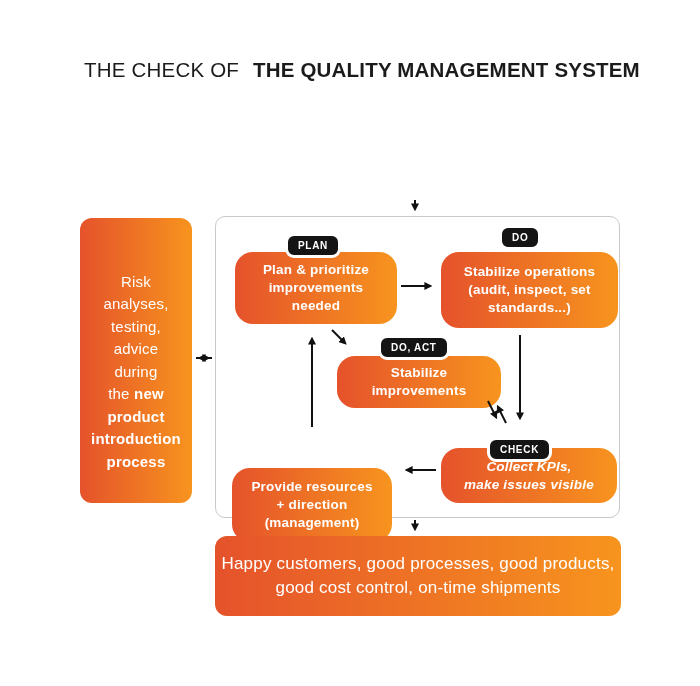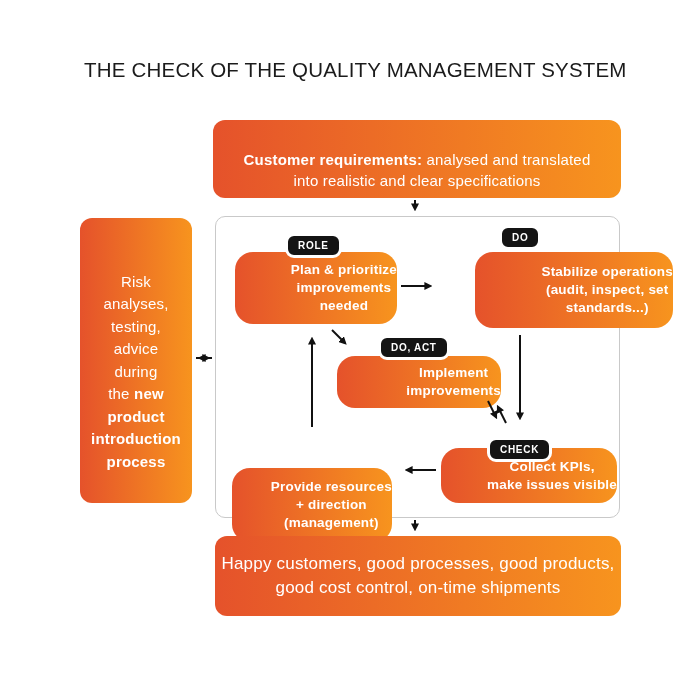--- a/index.html
+++ b/index.html
@@ -5,45 +5,45 @@
   html,body{margin:0;padding:0;background:#ffffff;}
   .canvas{
     position:relative;width:700px;height:686px;background:#ffffff;
     font-family:"Liberation Sans",sans-serif;overflow:hidden;
   }
   .title{
     position:absolute;left:84px;top:58px;font-size:20.5px;color:#1b1b1b;
     letter-spacing:.2px;white-space:nowrap;
   }
   .title .prefix{font-weight:400;}
-  .title .emph{font-weight:400;}
+  .title .emph{font-weight:700;margin-left:8px;}
 
   .gbox{
     position:absolute;background:linear-gradient(90deg,#e5522b,#f7941e);
     color:#ffffff;display:flex;align-items:center;justify-content:center;
     text-align:center;border-radius:12px;z-index:1;
   }
   .txt{white-space:pre-line;}
   .b{font-weight:700;}
 
   .top-box{left:213px;top:120px;width:408px;height:78px;font-size:15px;line-height:1.4;letter-spacing:.2px;}
   .sidebar-box{left:80px;top:218px;width:112px;height:285px;font-size:15px;line-height:1.5;letter-spacing:.2px;}
   .bottom-box{left:215px;top:536px;width:406px;height:80px;font-size:17px;line-height:1.4;letter-spacing:.2px;}
 
   .panel{
     position:absolute;left:215px;top:216px;width:405px;height:302px;
     background:#ffffff;border:1px solid #c9c9c9;border-radius:10px;
     box-sizing:border-box;z-index:0;
   }
 
-  .cycle{font-size:13.5px;font-weight:700;line-height:1.32;border-radius:18px;letter-spacing:.2px;justify-content:flex-end;}
+  .cycle{font-size:13.5px;font-weight:700;line-height:1.32;border-radius:18px;letter-spacing:.2px;}
   .plan-box{left:235px;top:252px;width:162px;height:72px;}
-  .do-box{left:441px;top:252px;width:198px;height:76px;margin-left:34px;}
+  .do-box{left:441px;top:252px;width:177px;height:76px;}
   .doact-box{left:337px;top:356px;width:164px;height:52px;}
-  .check-box{left:441px;top:448px;width:176px;height:55px;}
+  .check-box{left:441px;top:448px;width:176px;height:55px;font-style:italic;}
   .res-box{left:232px;top:428px;width:160px;height:74px;margin-top:40px;}
 
   .pill{
     position:absolute;background:#141414;color:#ffffff;font-weight:700;
     font-size:10px;letter-spacing:.7px;padding:4px 10px;border-radius:9px;
     border:3px solid #ffffff;z-index:3;white-space:nowrap;
   }
   .plan-pill{left:285px;top:233px;}
   .do-pill{left:499px;top:225px;}
   .doact-pill{left:378px;top:335px;}
@@ -55,26 +55,20 @@
 </style>
 </head>
 <body>
 
 <div class="canvas">
 
   <div class="title">
     <span class="prefix">THE CHECK OF </span><span class="emph">THE QUALITY MANAGEMENT SYSTEM</span>
   </div>
 
-  <div class="gbox top-box">
-    <div class="txt">
-      <span class="b">Customer requirements:</span><span> analysed and translated
-into realistic and clear specifications</span>
-    </div>
-  </div>
 
   <div class="gbox sidebar-box">
     <div class="txt">
       <span>Risk
 analyses,
 testing,
 advice
 during
 the </span><span class="b">new
 product
@@ -89,34 +83,34 @@
     <div class="txt">Plan &amp; prioritize
 improvements
 needed</div>
   </div>
   <div class="gbox cycle do-box">
     <div class="txt">Stabilize operations
 (audit, inspect, set
 standards...)</div>
   </div>
   <div class="gbox cycle doact-box">
-    <div class="txt">Implement
+    <div class="txt">Stabilize
 improvements</div>
   </div>
   <div class="gbox cycle check-box">
     <div class="txt">Collect KPIs,
 make issues visible</div>
   </div>
   <div class="gbox cycle res-box">
     <div class="txt">Provide resources
 + direction
 (management)</div>
   </div>
 
-  <div class="pill plan-pill">ROLE</div>
+  <div class="pill plan-pill">PLAN</div>
   <div class="pill do-pill">DO</div>
   <div class="pill doact-pill">DO, ACT</div>
   <div class="pill check-pill">CHECK</div>
 
   <div class="gbox bottom-box">
     <div class="txt">Happy customers, good processes, good products,
 good cost control, on-time shipments</div>
   </div>
 
   <svg class="arrows" width="700" height="686" viewBox="0 0 700 686">

